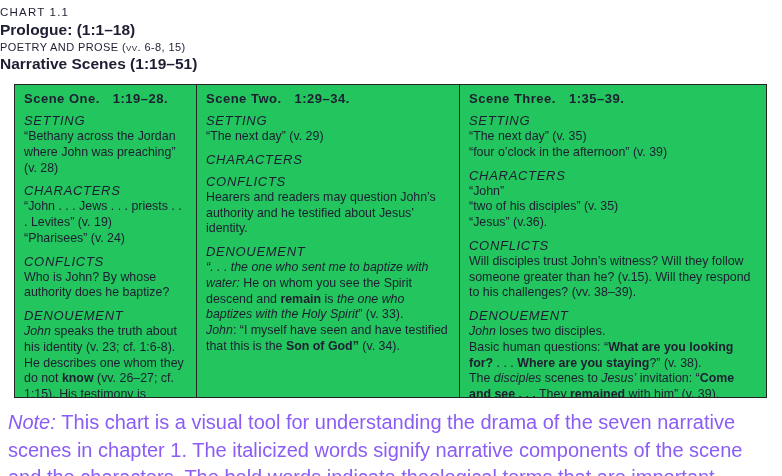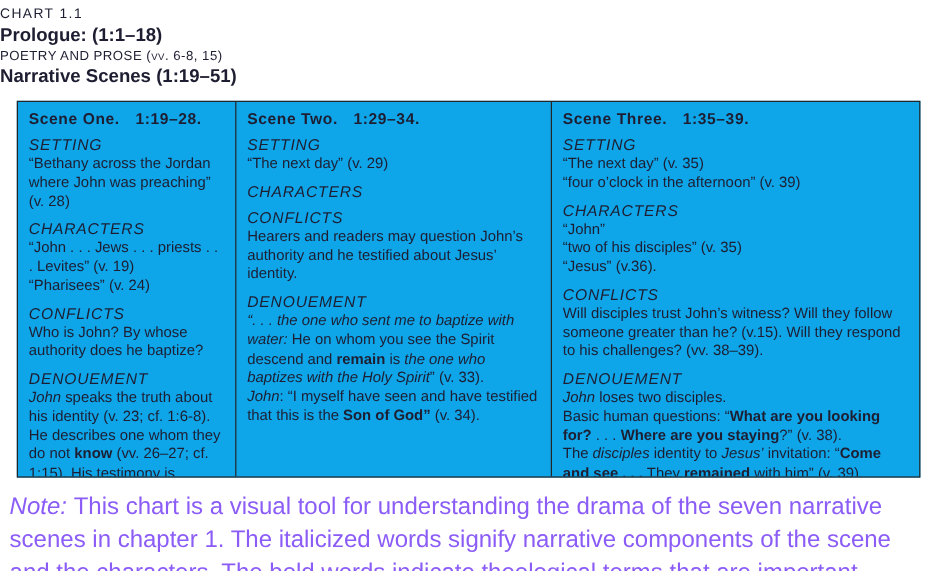--- a/index.html
+++ b/index.html
@@ -9,21 +9,21 @@
     color:#1e1e32;position:relative;overflow:hidden;
   }
   .header{position:absolute;top:6px;left:0;width:782px;}
   .chart-label{font-size:11.5px;letter-spacing:1.2px;}
   .main-title{font-size:15.5px;font-weight:bold;margin-top:3px;}
   .subtitle{font-size:11px;font-variant:small-caps;letter-spacing:0.4px;margin-top:2px;}
   .section-title{font-size:15.5px;font-weight:bold;margin-top:2px;}
 
   .scene-table{
     position:absolute;left:14px;top:84px;width:753px;height:314px;
-    display:flex;border:1.5px solid #252525;box-sizing:border-box;background:#0ea5e9;
+    display:flex;border:1.5px solid #252525;box-sizing:border-box;background:#22c55e;
   }
   .scene-col{
     box-sizing:border-box;padding:6px 8px 4px 9px;
     border-right:1.5px solid #252525;overflow:hidden;
   }
   .scene-col:last-child{border-right:none;}
   .col-1{width:182px;}
   .col-2{width:263px;}
   .col-3{flex:1;}
 
@@ -138,20 +138,20 @@
       <div class="sec-label">CONFLICTS</div>
       <div class="sec-body">
           <p class="para"><span>Will disciples trust John’s witness? Will they follow someone greater than he? (v.15). Will they respond to his challenges? (vv. 38–39).</span></p>
         </div>
     </div>
     <div class="section">
       <div class="sec-label">DENOUEMENT</div>
       <div class="sec-body">
           <p class="para"><span class="i">John</span><span> loses two disciples.</span></p>
           <p class="para"><span>Basic human questions: “</span><span class="b">What are you looking for?</span><span> . . . </span><span class="b">Where are you staying</span><span>?” (v. 38).</span></p>
-          <p class="para"><span>The </span><span class="i">disciples</span><span> identity to </span><span class="i">Jesus’</span><span> invitation: “</span><span class="b">Come and see . . .</span><span> They </span><span class="b">remained</span><span> with him” (v. 39).</span></p>
+          <p class="para"><span>The </span><span class="i">disciples</span><span> scenes to </span><span class="i">Jesus’</span><span> invitation: “</span><span class="b">Come and see . . .</span><span> They </span><span class="b">remained</span><span> with him” (v. 39).</span></p>
         </div>
     </div>
   </div>
 
 </div>
 
 <div class="note"><span class="i">Note: </span><span>This chart is a visual tool for understanding the drama of the seven narrative scenes in chapter 1. The italicized words signify narrative components of the scene and the characters. The bold words indicate theological terms that are important throughout the Gospel.</span></div>
 
 </body></html>

